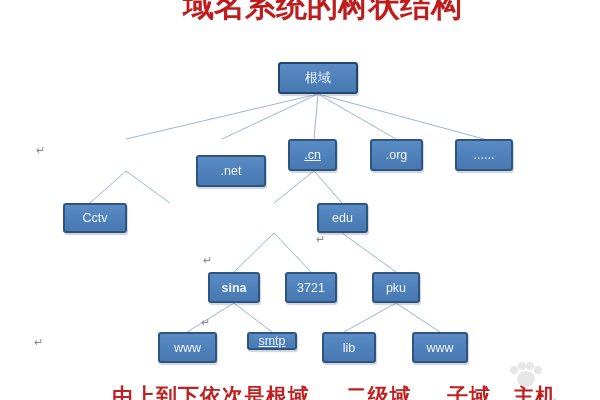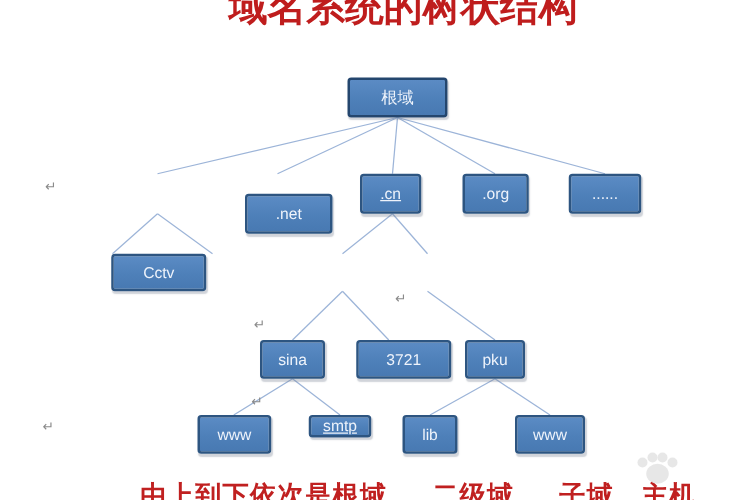--- a/index.html
+++ b/index.html
@@ -63,29 +63,30 @@
 
   <div class="diagram-title">域名系统的树状结构</div>
 
   <div class="node root" style="left:278px;top:62px;width:80px;height:32px;">根域</div>
 
   <div class="node" style="left:196px;top:139px;width:70px;height:32px;margin-top:16px;">.net</div>
   <div class="node" style="left:288px;top:139px;width:49px;height:32px;text-decoration:underline;">.cn</div>
   <div class="node" style="left:370px;top:139px;width:53px;height:32px;text-align:center;">.org</div>
   <div class="node" style="left:455px;top:139px;width:58px;height:32px;">......</div>
 
-  <div class="node" style="left:63px;top:203px;width:76px;height:30px;margin-left:26px;">Cctv</div>
+  <div class="node" style="left:63px;top:203px;width:64px;height:30px;">Cctv</div>
+  <div class="node" style="left:317px;top:203px;width:51px;height:30px;">edu</div>
 
-  <div class="node" style="left:208px;top:272px;width:52px;height:31px;">sina</div>
-  <div class="node" style="left:285px;top:272px;width:76px;height:31px;text-align:right;">3721</div>
+  <div class="node" style="left:208px;top:272px;width:52px;height:31px;font-weight:bold;">sina</div>
+  <div class="node" style="left:285px;top:272px;width:52px;height:31px;text-align:right;">3721</div>
   <div class="node" style="left:372px;top:272px;width:48px;height:31px;text-align:center;">pku</div>
 
   <div class="node" style="left:158px;top:332px;width:59px;height:31px;">www</div>
   <div class="node" style="left:247px;top:332px;width:50px;height:18px;text-decoration:underline;">smtp</div>
-  <div class="node" style="left:322px;top:332px;width:44px;height:31px;">lib</div>
+  <div class="node" style="left:322px;top:332px;width:54px;height:31px;">lib</div>
   <div class="node" style="left:412px;top:332px;width:56px;height:31px;">www</div>
 
   <span class="pmark" style="left:36px;top:145px;">↵</span>
   <span class="pmark" style="left:34px;top:337px;">↵</span>
   <span class="pmark" style="left:203px;top:255px;">↵</span>
   <span class="pmark" style="left:316px;top:234px;">↵</span>
   <span class="pmark" style="left:201px;top:317px;">↵</span>
 
   <div class="caption">由上到下依次是根域、  二级域、  子域、主机</div>
 

